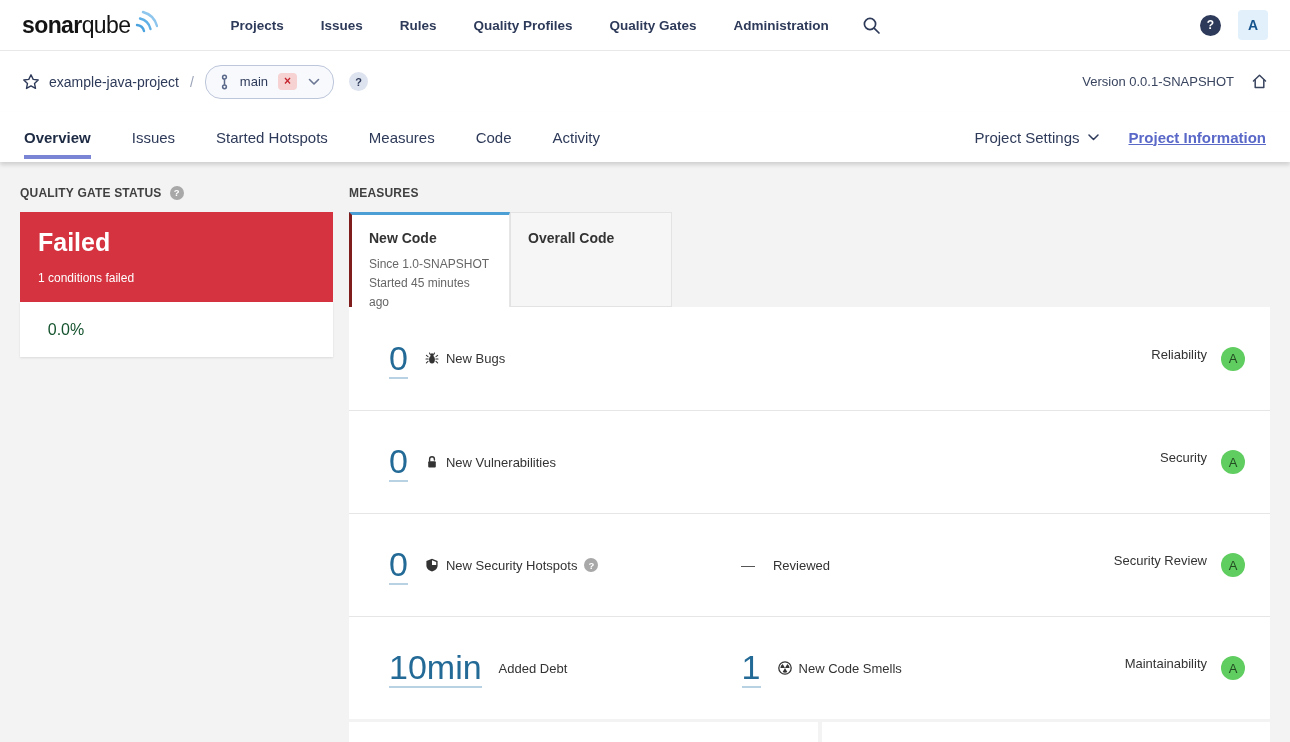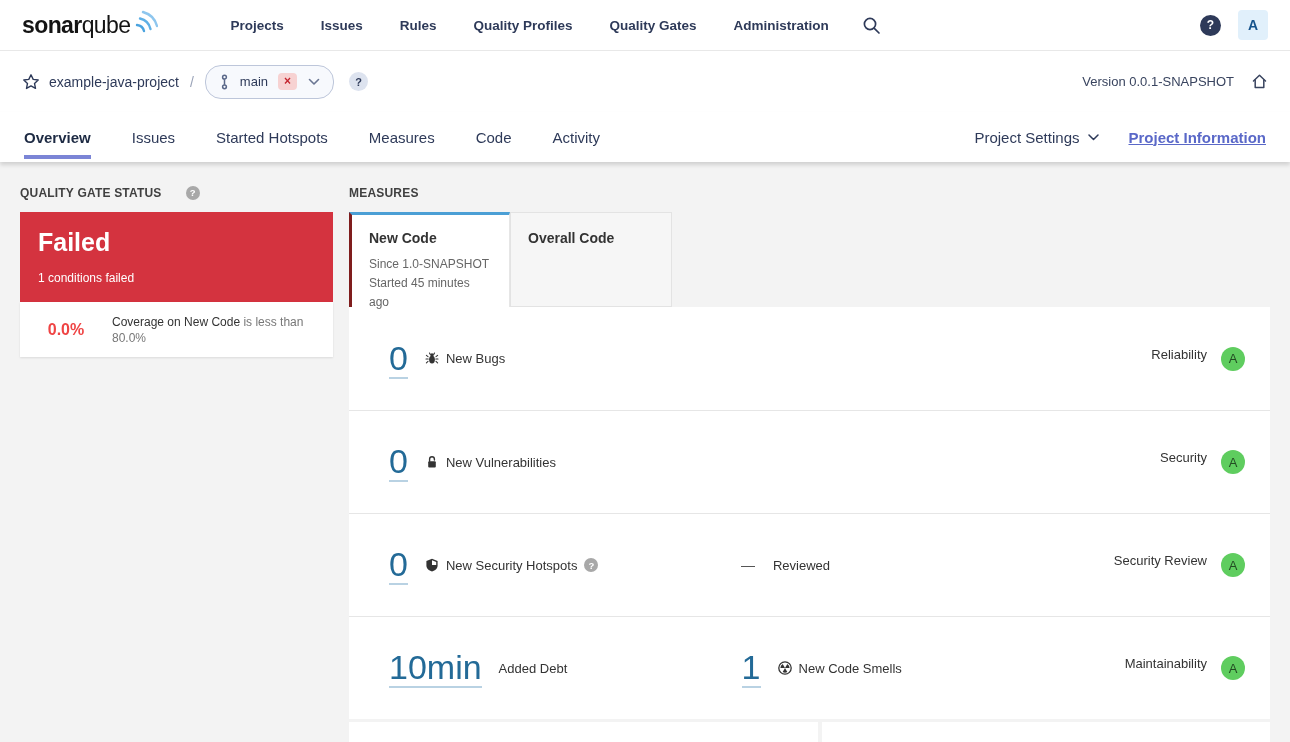--- a/index.html
+++ b/index.html
@@ -52,34 +52,34 @@
   .tab.active::after { content:""; position:absolute; left:0; right:0; bottom:3px; height:4px;
     background:#7b85d6; }
   .tabs-right { margin-left:auto; display:flex; align-items:center; gap:29px; height:100%; }
   .proj-settings { font-size:15px; color:#2e3a59; display:flex; gap:9px; align-items:center; cursor:pointer; }
   .proj-info { font-size:15px; font-weight:700; color:#5a68c8; text-decoration:underline; cursor:pointer; }
 
   
   .content { background:#f3f3f3; flex:1; display:flex; padding:23px 20px 0; gap:16px; overflow:hidden; }
   .left-col { width:313px; flex:none; }
   .right-col { flex:1; min-width:0; }
-  .section-header { display:flex; align-items:center; gap:24px; margin-bottom:12px; height:15px; }
+  .section-header { display:flex; align-items:center; gap:8px; margin-bottom:12px; height:15px; }
   .section-title { font-size:12px; font-weight:700; color:#404040; letter-spacing:.2px; }
   .gray-help { width:14px; height:14px; border-radius:50%; background:#a8a8a8; color:#fff;
     font-size:9.5px; font-weight:700; display:flex; align-items:center; justify-content:center;
     cursor:pointer; flex:none; }
 
   
   .qg-box { background:#d4333f; color:#fff; padding:16px 18px; height:90px; }
   .qg-status { font-size:25px; font-weight:700; margin-bottom:14px; }
   .qg-sub { font-size:12px; }
   .qg-condition { background:#fff; height:55px; display:flex; align-items:center;
     box-shadow:0 1px 2px rgba(0,0,0,.10); }
-  .qg-value { width:92px; flex:none; text-align:center; font-size:16px; font-weight:700;
-    color:#ef4444; cursor:pointer; }
+  .qg-value { width:92px; flex:none; text-align:center; font-size:16px; font-weight:400;
+    color:#14532d; cursor:pointer; }
   .qg-desc { font-size:12px; color:#777; line-height:16px; padding-right:14px; flex:1; }
   .qg-desc .metric { color:#333; }
 
   
   .mtab-strip { display:flex; height:95px; }
   .mtab { width:161px; padding:15px 17px 0; cursor:pointer; }
   .mtab.active { background:#fff; border-top:3px solid #4b9fd5; border-left:3px solid #7f1d1d;
     border-right:1px solid #e6e6e6; }
   .mtab.inactive { background:#f6f6f6; border:1px solid #e3e3e3; width:162px; padding-top:17px; }
   .mtab-label { font-size:14px; font-weight:700; color:#333; margin-bottom:9px; }
@@ -206,21 +206,20 @@
       <div class="section-header">
         <span class="section-title">QUALITY GATE STATUS</span>
         <span class="gray-help">?</span>
       </div>
       <div class="qg-box">
         <div class="qg-status">Failed</div>
         <div class="qg-sub">1 conditions failed</div>
       </div>
       <div class="qg-condition">
         <span class="qg-value">0.0%</span>
-        <span class="qg-desc"><span class="metric">Coverage on New Code</span> <span>is less than 80.0%</span></span>
       </div>
     </div>
 
     <div class="right-col">
       <div class="section-header">
         <span class="section-title">MEASURES</span>
       </div>
 
       <div class="mtab-strip">
         <div class="mtab active">

